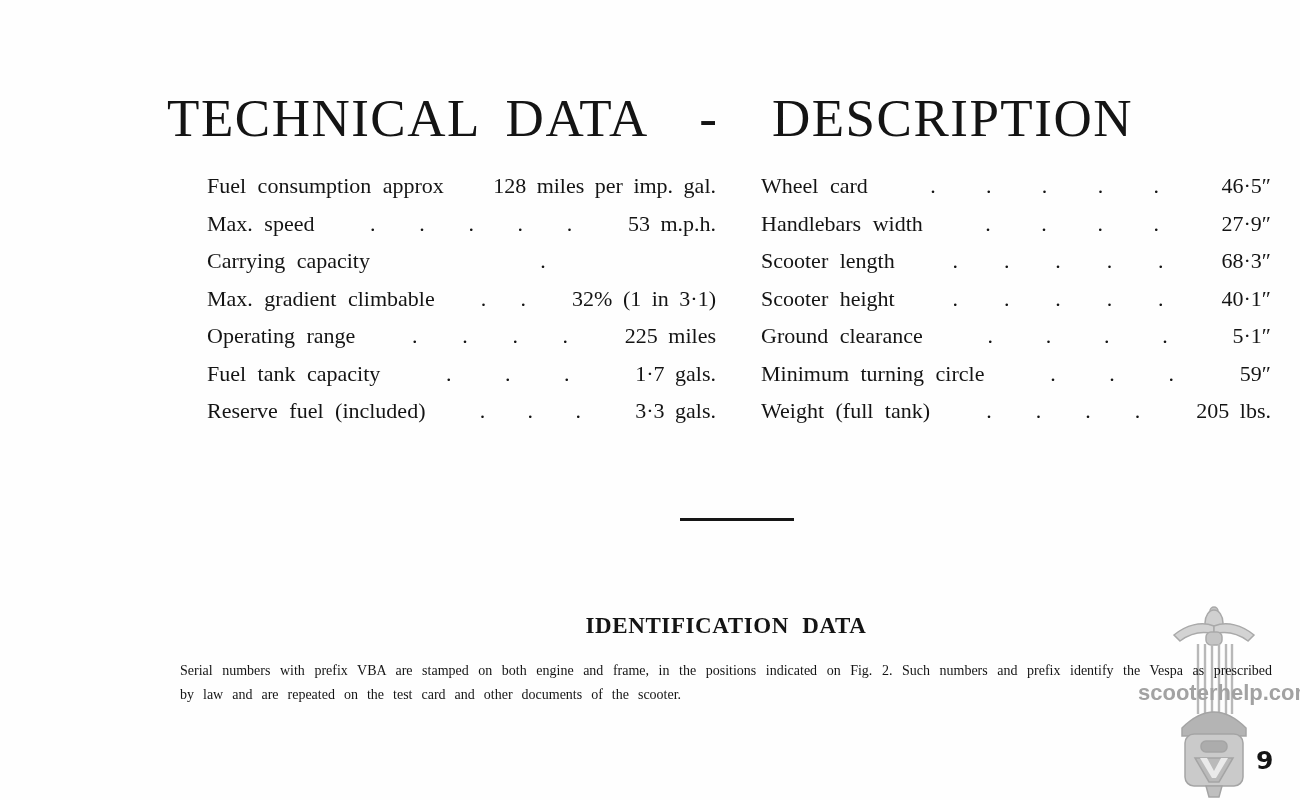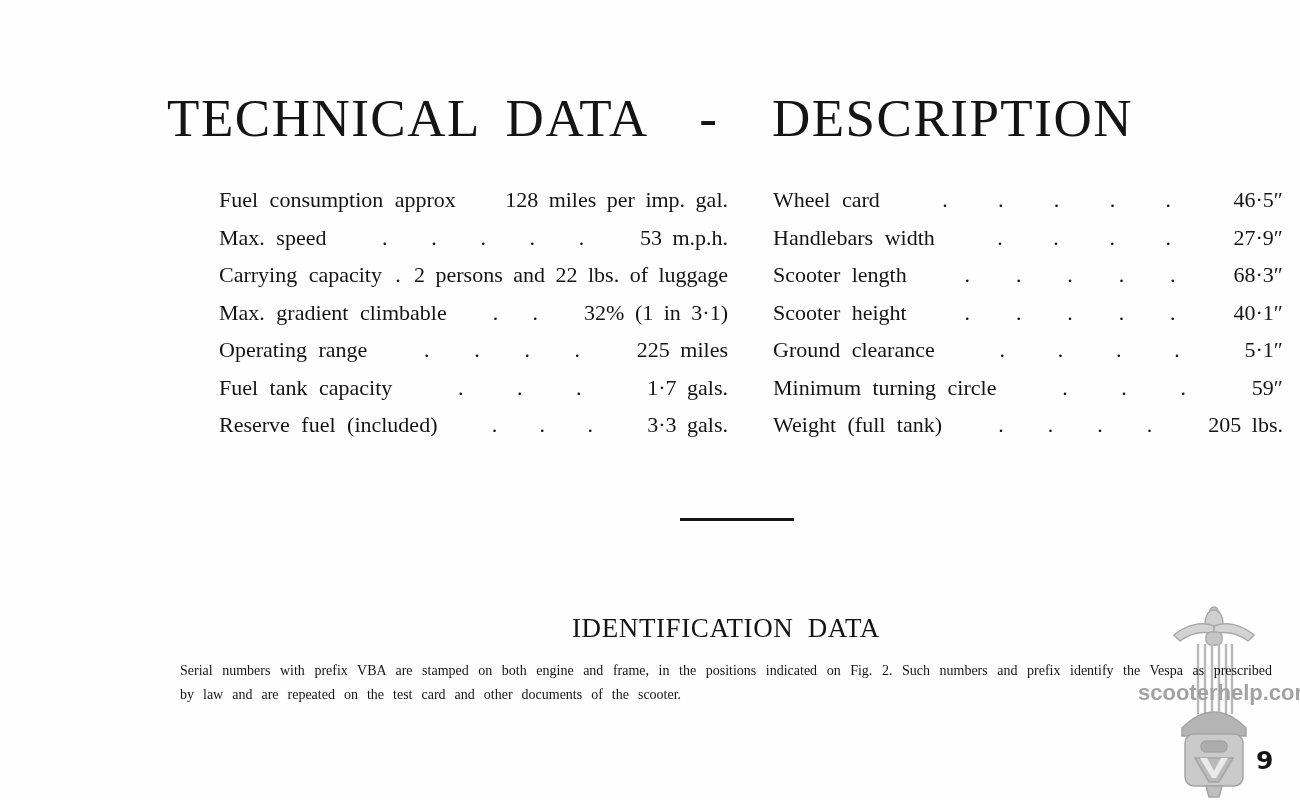--- a/index.html
+++ b/index.html
@@ -17,25 +17,24 @@
     text-align:center;
     font-weight:normal;
     font-size:53px;
     letter-spacing:1.5px;
     word-spacing:12px;
     white-space:pre;
     line-height:1;
   }
   .spec-wrap{
     position:absolute;
-    left:207px;top:181px;
+    left:207px;top:167px;
     width:1066px;
     display:flex;
     align-items:center;
-    margin-left:12px;
   }
   .spec-col{
     display:flex;
     flex-direction:column;
   }
   .spec-col.left{width:509px;}
   .spec-col.right{width:510px;}
   .v-divider{
     width:2px;
     background:#1c1c1c;
@@ -61,22 +60,22 @@
     position:absolute;
     left:680px;top:518px;
     width:114px;height:3px;
     background:#161616;
   }
   .ident-heading{
     position:absolute;
     left:180px;top:612px;
     width:1092px;
     text-align:center;
-    font-weight:normal;
-    font-size:27px;
+    font-weight:bold;
+    font-size:23px;
     letter-spacing:0.6px;
     word-spacing:7px;
     line-height:1.2;
   }
   .paragraph{
     position:absolute;
     left:180px;top:659px;
     width:1092px;
     font-size:14px;
     line-height:23.5px;
@@ -136,21 +135,20 @@
             <span>.</span>
             <span>.</span>
           </span>
           <span class="spec-value">53 m.p.h.</span>
         </div>
         <div class="spec-row">
           <span class="spec-label">Carrying capacity</span>
           <span class="spec-dots">
             <span>.</span>
           </span>
-          <span class="spec-value">2 persons and 22 lbs. of luggage</span>
         </div>
         <div class="spec-row">
           <span class="spec-label">Max. gradient climbable</span>
           <span class="spec-dots">
             <span>.</span>
             <span>.</span>
           </span>
           <span class="spec-value">32% (1 in 3·1)</span>
         </div>
         <div class="spec-row">

